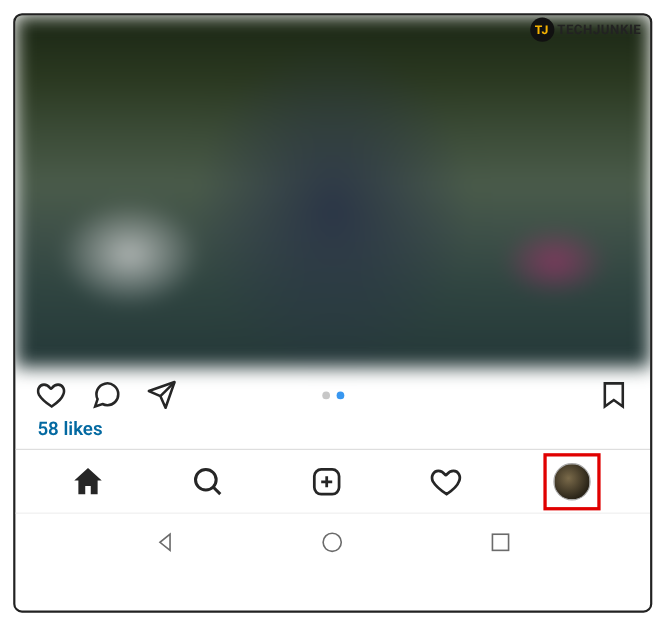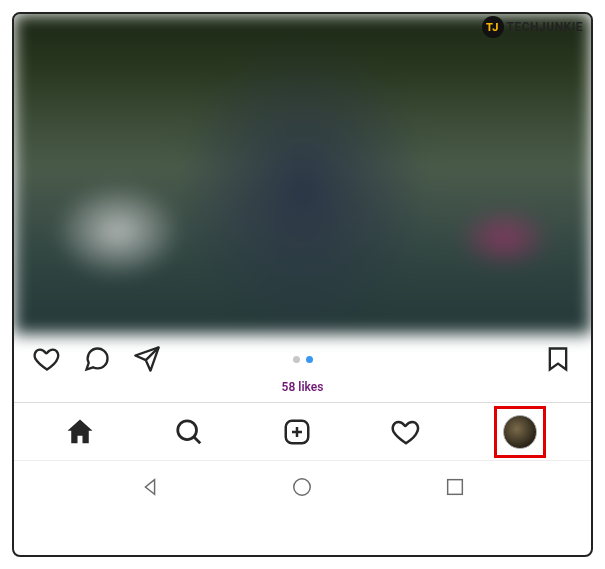--- a/index.html
+++ b/index.html
@@ -63,24 +63,23 @@
       padding: 10px 18px 4px 18px;
     }
     .action-left { display: flex; gap: 20px; align-items: center; }
     .icon-btn { width: 30px; height: 30px; display: flex; align-items: center; justify-content: center; cursor: pointer; }
     .icon-btn svg { width: 28px; height: 28px; }
     .carousel-dots { display: flex; gap: 6px; align-items: center; position: absolute; left: 50%; transform: translateX(-50%); }
     .dot { width: 7px; height: 7px; border-radius: 50%; background: #c7c7c7; }
     .dot.active { background: #3897f0; }
     .likes-row {
       padding: 2px 20px 8px 20px;
-      font-size: 12px;
+      font-size: 17px;
       font-weight: 600;
-      color: #701a75;
-      text-align: center;
+      color: #0369a1;
     }
     .tab-bar {
       display: flex;
       justify-content: space-around;
       align-items: center;
       border-top: 1px solid #dbdbdb;
       height: 58px;
       padding: 0 12px;
     }
     .tab-item { width: 42px; height: 42px; display: flex; align-items: center; justify-content: center; cursor: pointer; }

